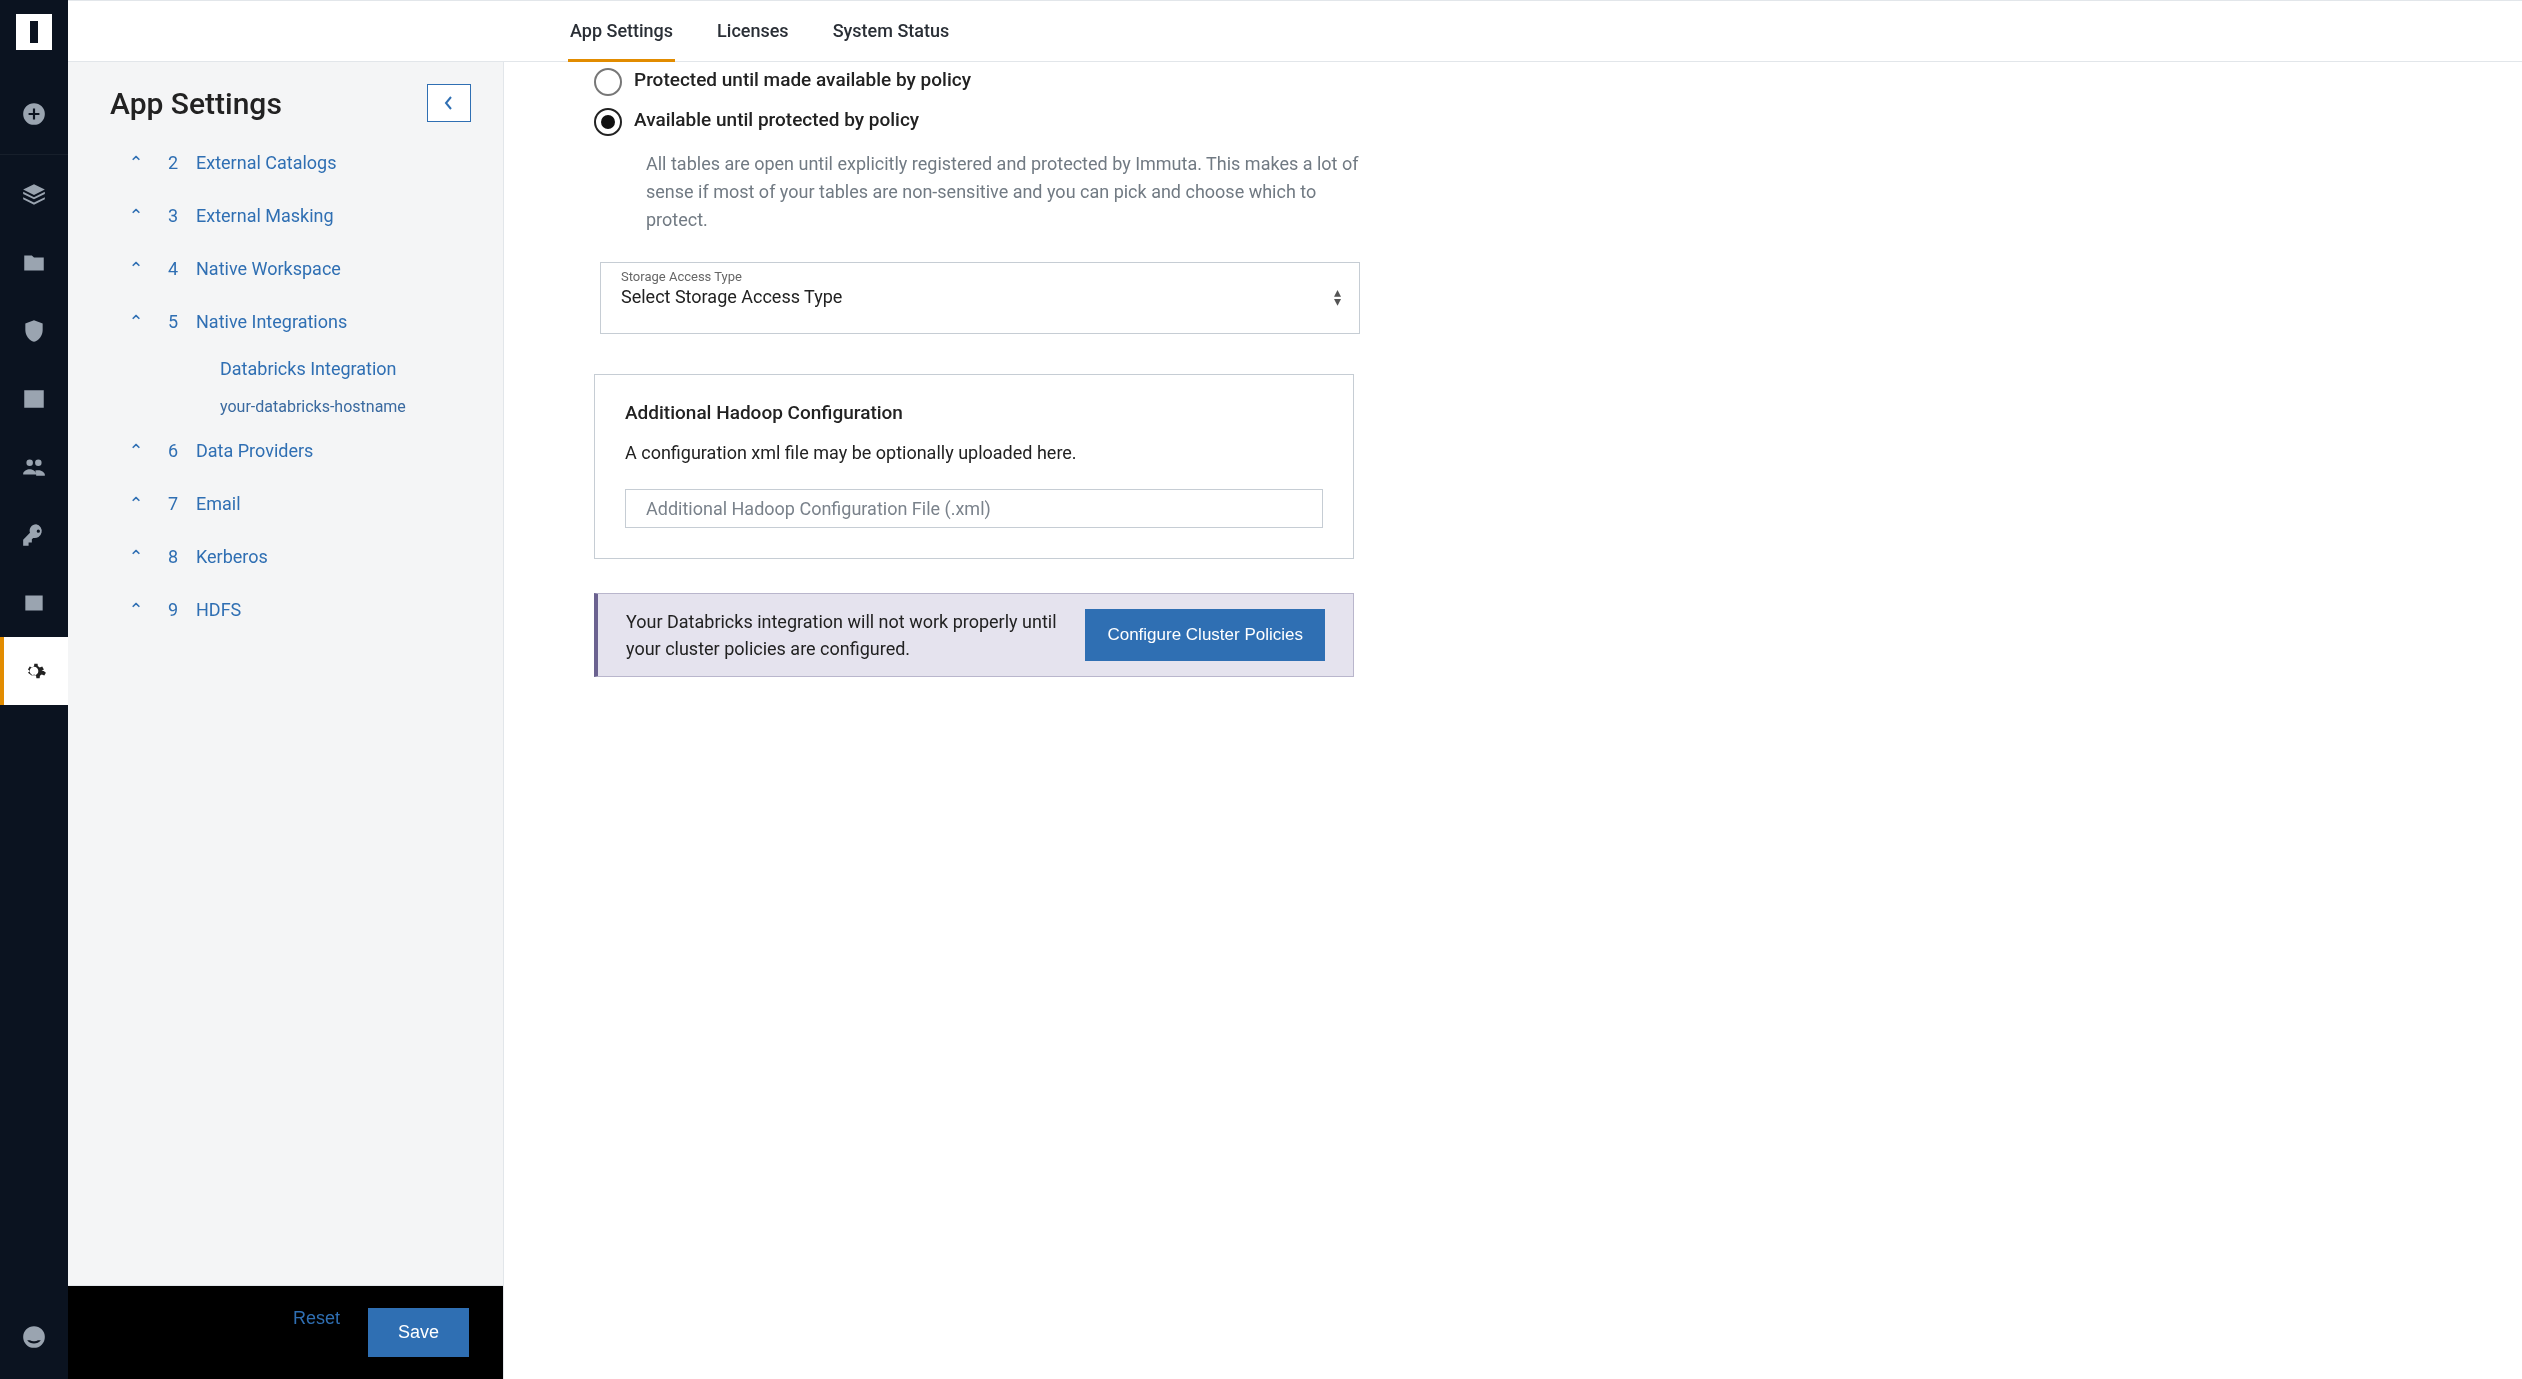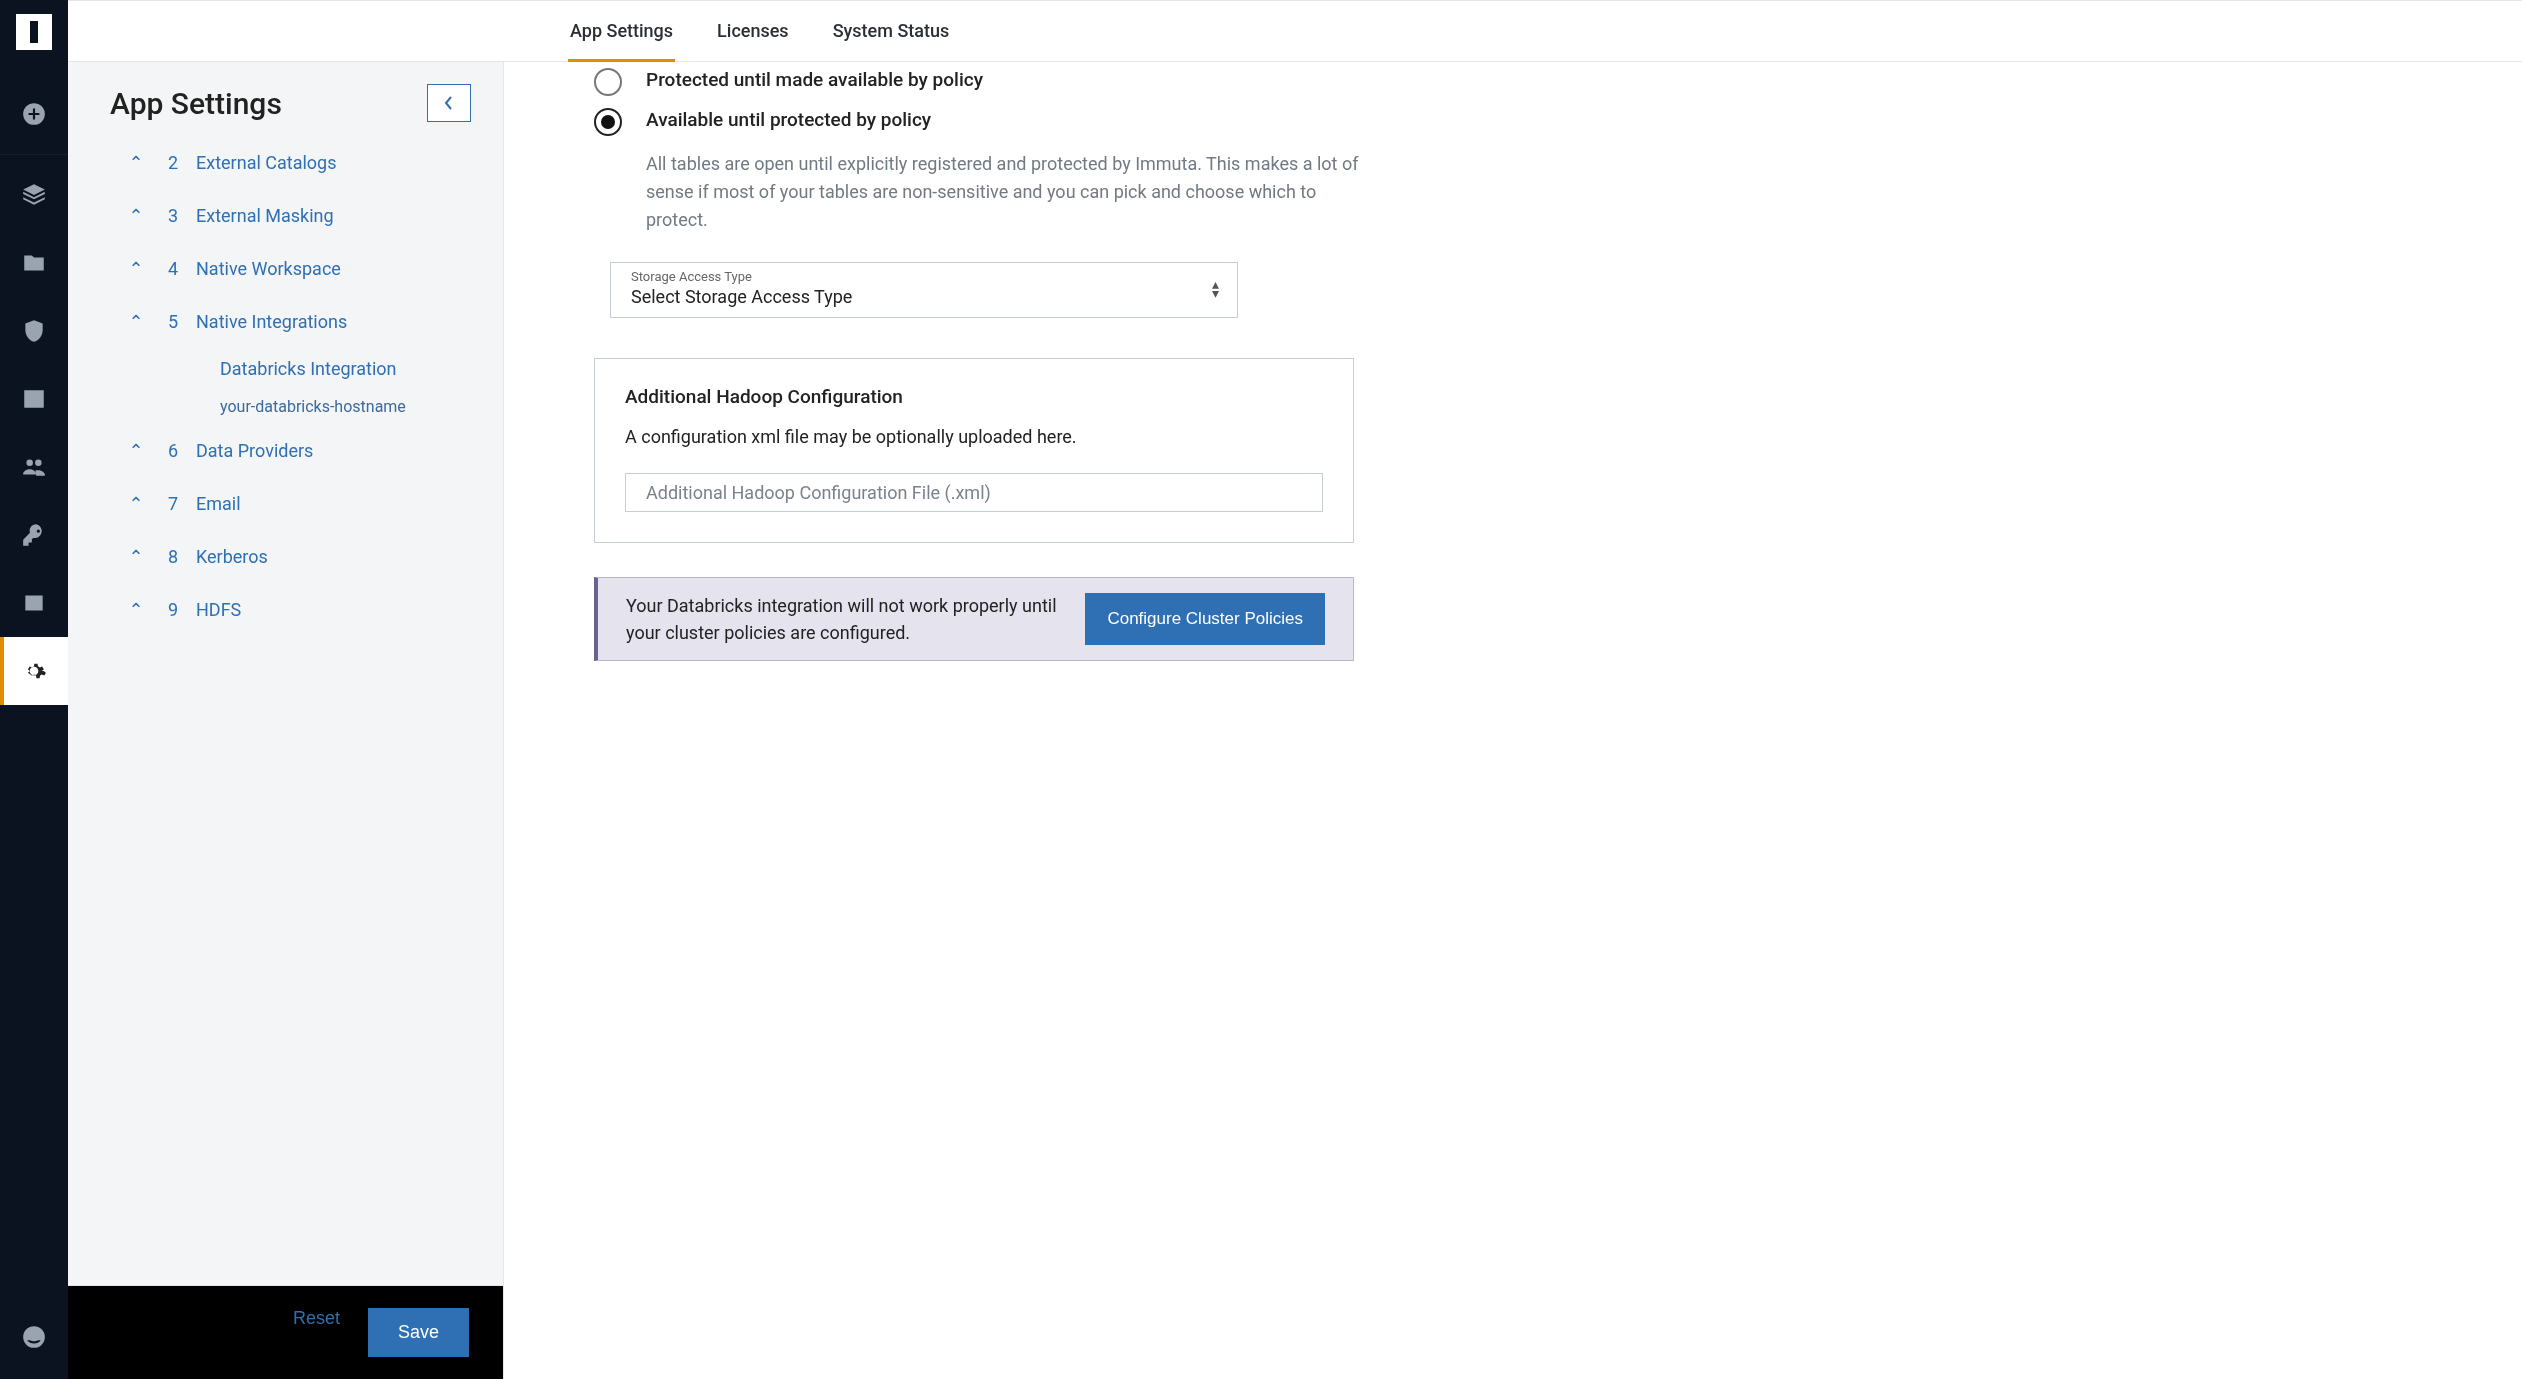--- a/index.html
+++ b/index.html
@@ -40,28 +40,28 @@
   .settings-sub.host { font-size: 16px; color: #3a6aa0; padding-top: 10px; }
 
   .settings-footer { background: #000000; border-top: 1px solid #e2e6ea; padding: 22px 34px; display: flex; gap: 28px; align-items:flex-start; justify-content:flex-end; }
   .btn-reset { color: #2f6fb3; background: transparent; border: none; font-size: 18px; cursor: pointer; }
   .btn-save { background: #2f6fb3; color: #fff; border: none; font-size: 18px; padding: 14px 30px; cursor: pointer; }
 
   
   .page { flex: 1; overflow-y: auto; padding: 0 60px 40px 90px; }
 
   .radio-group { margin-top: 4px; }
-  .radio-row { display: flex; gap: 24px; padding: 2px 0 10px 0; }
+  .radio-row { display: flex; gap: 12px; padding: 2px 0 10px 0; }
   .radio-circle { width: 28px; height: 28px; border: 2px solid #777; border-radius: 50%; flex-shrink: 0; display:flex; align-items:center; justify-content:center; cursor:pointer; }
   .radio-circle.selected { border-color: #222; }
   .radio-dot { width: 14px; height: 14px; border-radius: 50%; background: #111; }
   .radio-label { font-size: 19px; font-weight: 500; color: #222; }
   .radio-desc { font-size: 18px; color: #717a83; line-height: 1.55; margin: 4px 0 28px 52px; max-width: 720px; }
 
-  .select-box { border: 1px solid #c6cdd4; padding: 6px 20px 10px 20px; width: 628px; margin-left: 16px; position:relative; cursor:pointer; }
+  .select-box { border: 1px solid #c6cdd4; padding: 6px 20px 26px 20px; width: 760px; margin-left: 6px; position:relative; cursor:pointer; }
   .select-label { font-size: 13px; color: #666; }
   .select-value { font-size: 18px; color: #222; margin-top: 2px; }
   .select-caret { position:absolute; right: 18px; top: 50%; transform: translateY(-50%); font-size: 14px; color:#555; line-height: 0.7; }
 
   .hadoop-card { border: 1px solid #c6cdd4; width: 760px; margin-top: 40px; padding: 26px 30px 30px 30px; }
   .hadoop-title { font-size: 19px; font-weight: 500; color: #222; margin-bottom: 18px; }
   .hadoop-text { font-size: 18px; color: #222; margin-bottom: 26px; }
   .upload-box { border: 1px solid #c6cdd4; padding: 8px 20px; color: #7a828b; font-size: 18px; cursor:pointer; }
 
   .alert { width: 760px; margin-top: 34px; background: #e5e3ee; border: 1px solid #b9b6cc; border-left: 4px solid #6b6290; padding: 14px 28px; display:flex; align-items:center; gap: 24px; }

